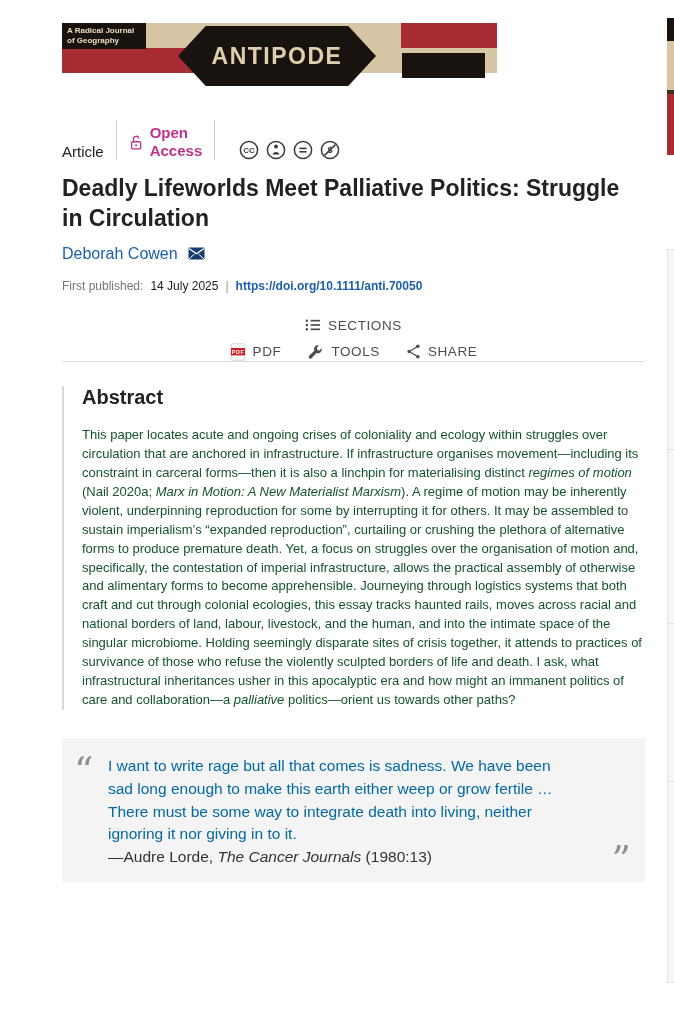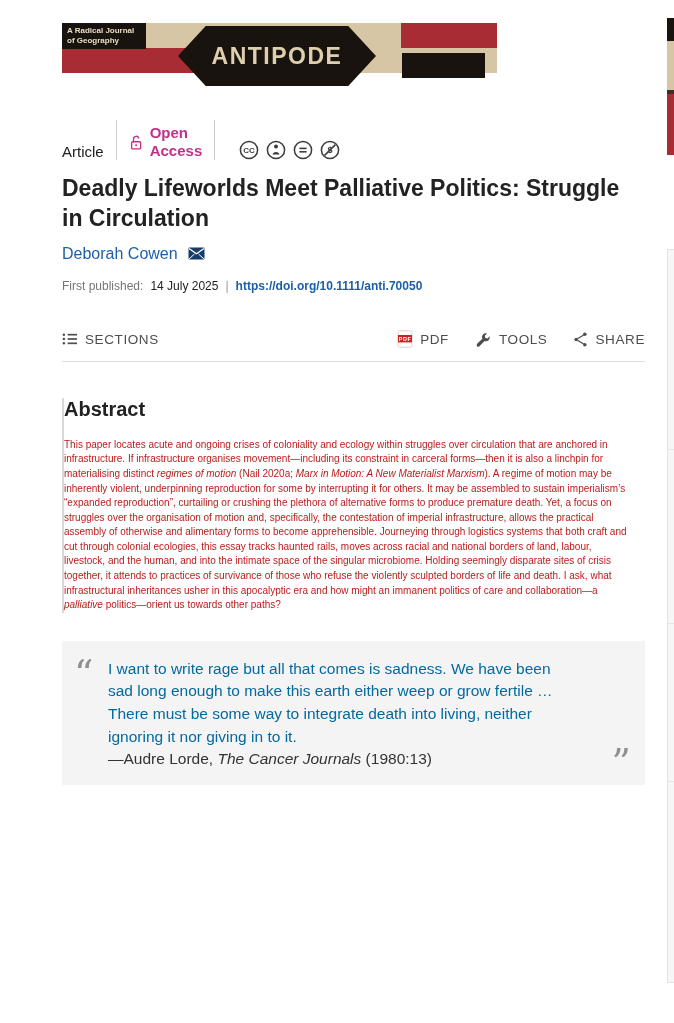--- a/index.html
+++ b/index.html
@@ -39,30 +39,30 @@
   .author-row { margin-top:11px; display:flex; align-items:center; gap:10px; }
   .author-link { color:#1c5fa8; font-size:16px; text-decoration:none; cursor:pointer; }
   .published-row { margin-top:16px; font-size:12px; display:flex; align-items:center; gap:7px; }
   .pub-label { color:#757575; }
   .pub-date { color:#222; }
   .pub-sep { color:#999; }
   .doi-link { color:#1c5fa8; font-weight:bold; text-decoration:none; cursor:pointer; }
 
   
   .toolbar { margin-top:25px; height:44px; display:flex; align-items:center;
-    justify-content:space-between; border-bottom:1px solid #dcdcdc; }
+    justify-content:space-between; border-bottom:1px solid #dcdcdc;flex-direction:column; }
   .tb-btn { display:flex; align-items:center; gap:7px; font-size:13.5px; color:#4d4d4d;
     letter-spacing:0.6px; cursor:pointer; background:none; border:none;
     font-family:"Liberation Sans",sans-serif; }
   .tb-right { display:flex; align-items:center; gap:26px; }
 
   
-  .abstract { margin-top:36px; border-left:2px solid #d8d8d8; }
+  .abstract { margin-top:24px; border-left:2px solid #d8d8d8; padding-left:18px; }
   .abstract h2 { font-size:20px; color:#222; font-weight:bold; }
-  .abstract-text { margin-top:17px; font-size:10px; line-height:1.46; color:#b91c1c; width:564px; }
+  .abstract-text { margin-top:17px; font-size:13px; line-height:1.46; color:#14532d; width:564px; }
   .abstract-text em { font-style:italic; }
 
   
   .quote-block { position:relative; margin-top:28px; width:583px; background:#f4f4f4;
     padding:17px 30px 14px 46px; }
   .qmark { position:absolute; font-family:"DejaVu Serif",serif; font-size:38px; color:#909090; line-height:1; }
   .qmark.open { left:12px; top:14px; }
   .qmark.close { right:14px; bottom:4px; }
   .quote-text { font-size:15.5px; line-height:1.46; color:#0369a1; width:470px; }
   .quote-attrib { font-size:15.5px; line-height:1.46; color:#333; }

